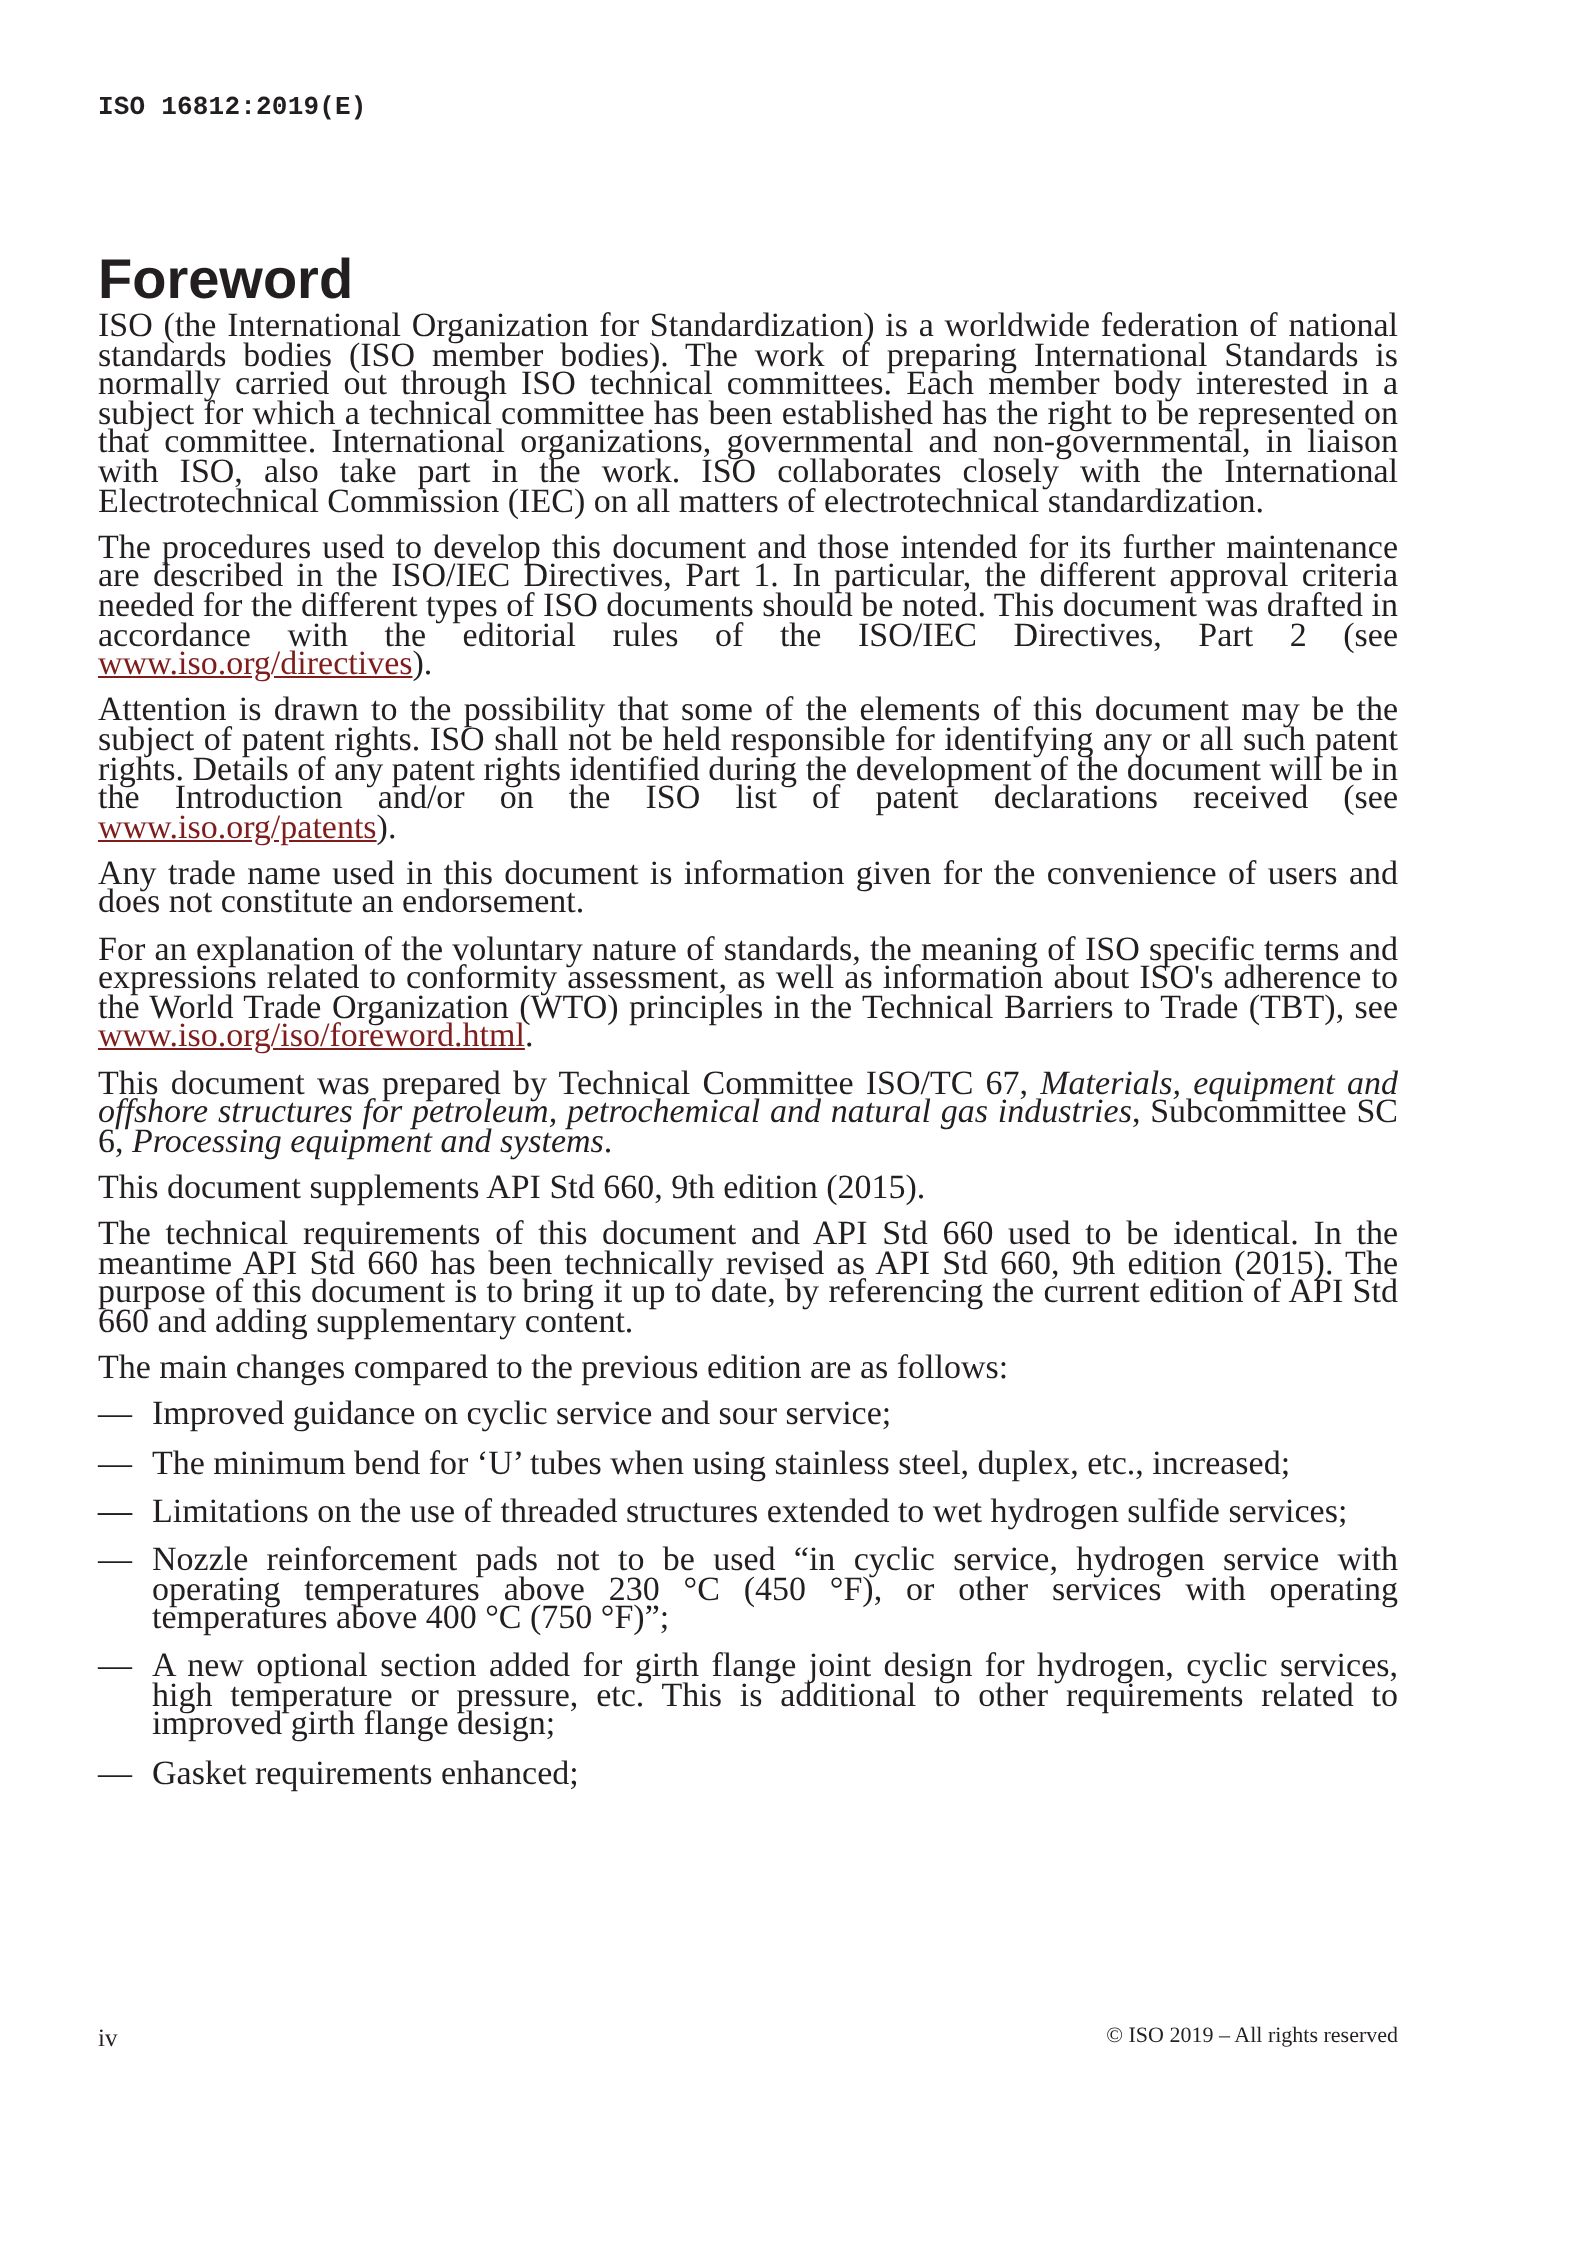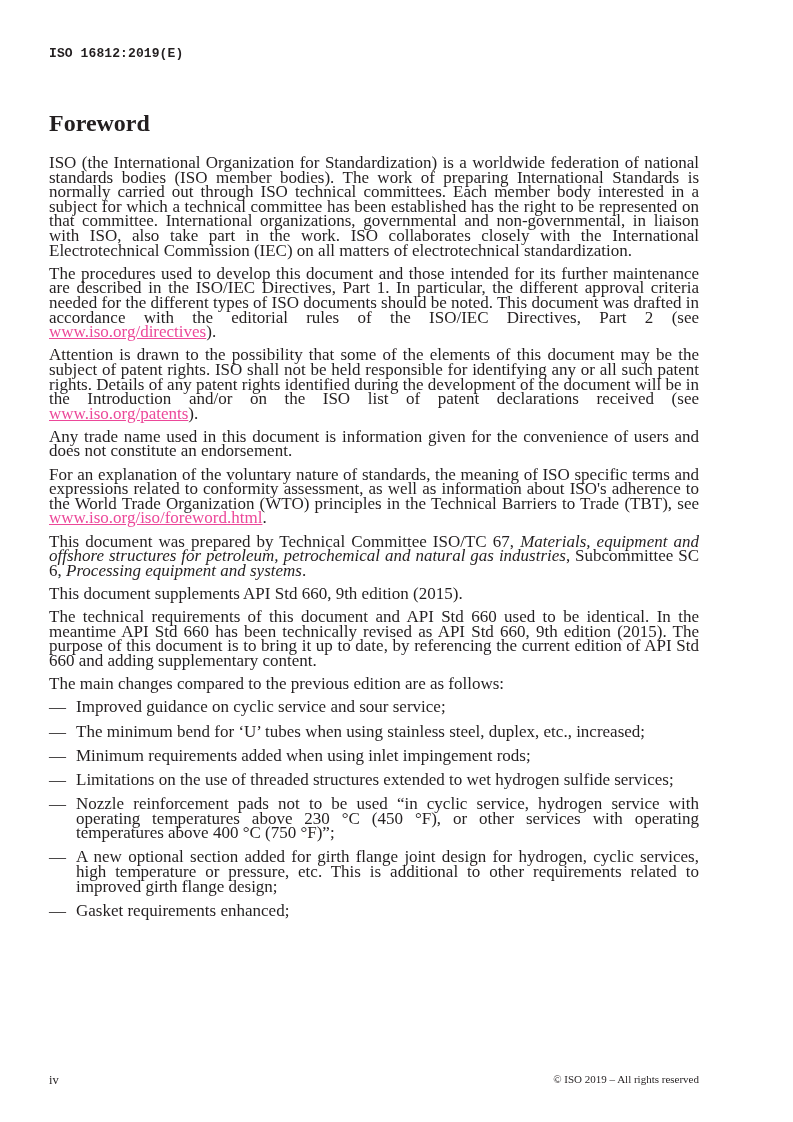--- a/index.html
+++ b/index.html
@@ -7,39 +7,39 @@
   .page {
     position: absolute; left: 49px; top: 0; width: 650px;
     font-family: "Liberation Serif", serif; color: #231f20;
   }
   .doc-id {
     position: absolute; top: 46px; left: 0;
     font-family: Liberation Mono, monospace; font-weight: bold; font-size: 13px;
     letter-spacing: 0.1px;
   }
   .title {
-    position: absolute; top: 110px; left: 0; margin: 0;
-    font-family: Liberation Serif, serif; font-weight: bold; font-size: 24px;
+    position: absolute; top: 124px; left: 0; margin: 0;
+    font-family: Liberation Sans, sans-serif; font-weight: bold; font-size: 28px;
   }
   .body {
     position: absolute; top: 156px; left: 0; width: 650px;
     font-size: 17px; line-height: 14.6px;
   }
   .body p {
     margin: 0 0 8.6px 0; text-align: justify; hyphens: none;
   }
-  .body a { color: #ec4899; text-decoration: underline; }
+  .body a { color: #7f1d1d; text-decoration: underline; }
   ul.changes { list-style: none; margin: 0; padding: 0; }
   ul.changes li {
     position: relative; padding-left: 27px; margin: 0 0 9.6px 0;
     text-align: justify;
   }
   ul.changes li .dash { position: absolute; left: 0; top: 0; }
   .footer {
-    position: absolute; top: 1073px; left: 0; width: 650px;
+    position: absolute; top: 1012px; left: 0; width: 650px;
     font-size: 11px; display: flex; justify-content: space-between; font-family: Liberation Serif, serif;
   }
   .footer .page-num { font-size: 12.5px; }
 </style>
 </head>
 <body>
 
 <div class="page">
   <div class="doc-id">ISO 16812:2019(E)</div>
 
@@ -61,21 +61,21 @@
 
     <p>This document supplements API Std 660, 9th edition (2015).</p>
 
     <p>The technical requirements of this document and API Std 660 used to be identical. In the meantime API Std 660 has been technically revised as API Std 660, 9th edition (2015). The purpose of this document is to bring it up to date, by referencing the current edition of API Std 660 and adding supplementary content.</p>
 
     <p>The main changes compared to the previous edition are as follows:</p>
 
     <ul class="changes">
       <li><span class="dash">—</span><span>Improved guidance on cyclic service and sour service;</span></li>
       <li><span class="dash">—</span><span>The minimum bend for ‘U’ tubes when using stainless steel, duplex, etc., increased;</span></li>
-      <li><span class="dash">—</span><span>Minimum requirements added when using inlet impingement rods;</span></li>
+      <li><span class="dash">—</span></li>
       <li><span class="dash">—</span><span>Limitations on the use of threaded structures extended to wet hydrogen sulfide services;</span></li>
       <li><span class="dash">—</span><span>Nozzle reinforcement pads not to be used “in cyclic service, hydrogen service with operating temperatures above 230 °C (450 °F), or other services with operating temperatures above 400 °C (750 °F)”;</span></li>
       <li><span class="dash">—</span><span>A new optional section added for girth flange joint design for hydrogen, cyclic services, high temperature or pressure, etc. This is additional to other requirements related to improved girth flange design;</span></li>
       <li><span class="dash">—</span><span>Gasket requirements enhanced;</span></li>
     </ul>
   </div>
 
   <div class="footer">
     <span class="page-num">iv</span>
     <span>© ISO 2019 – All rights reserved</span>

